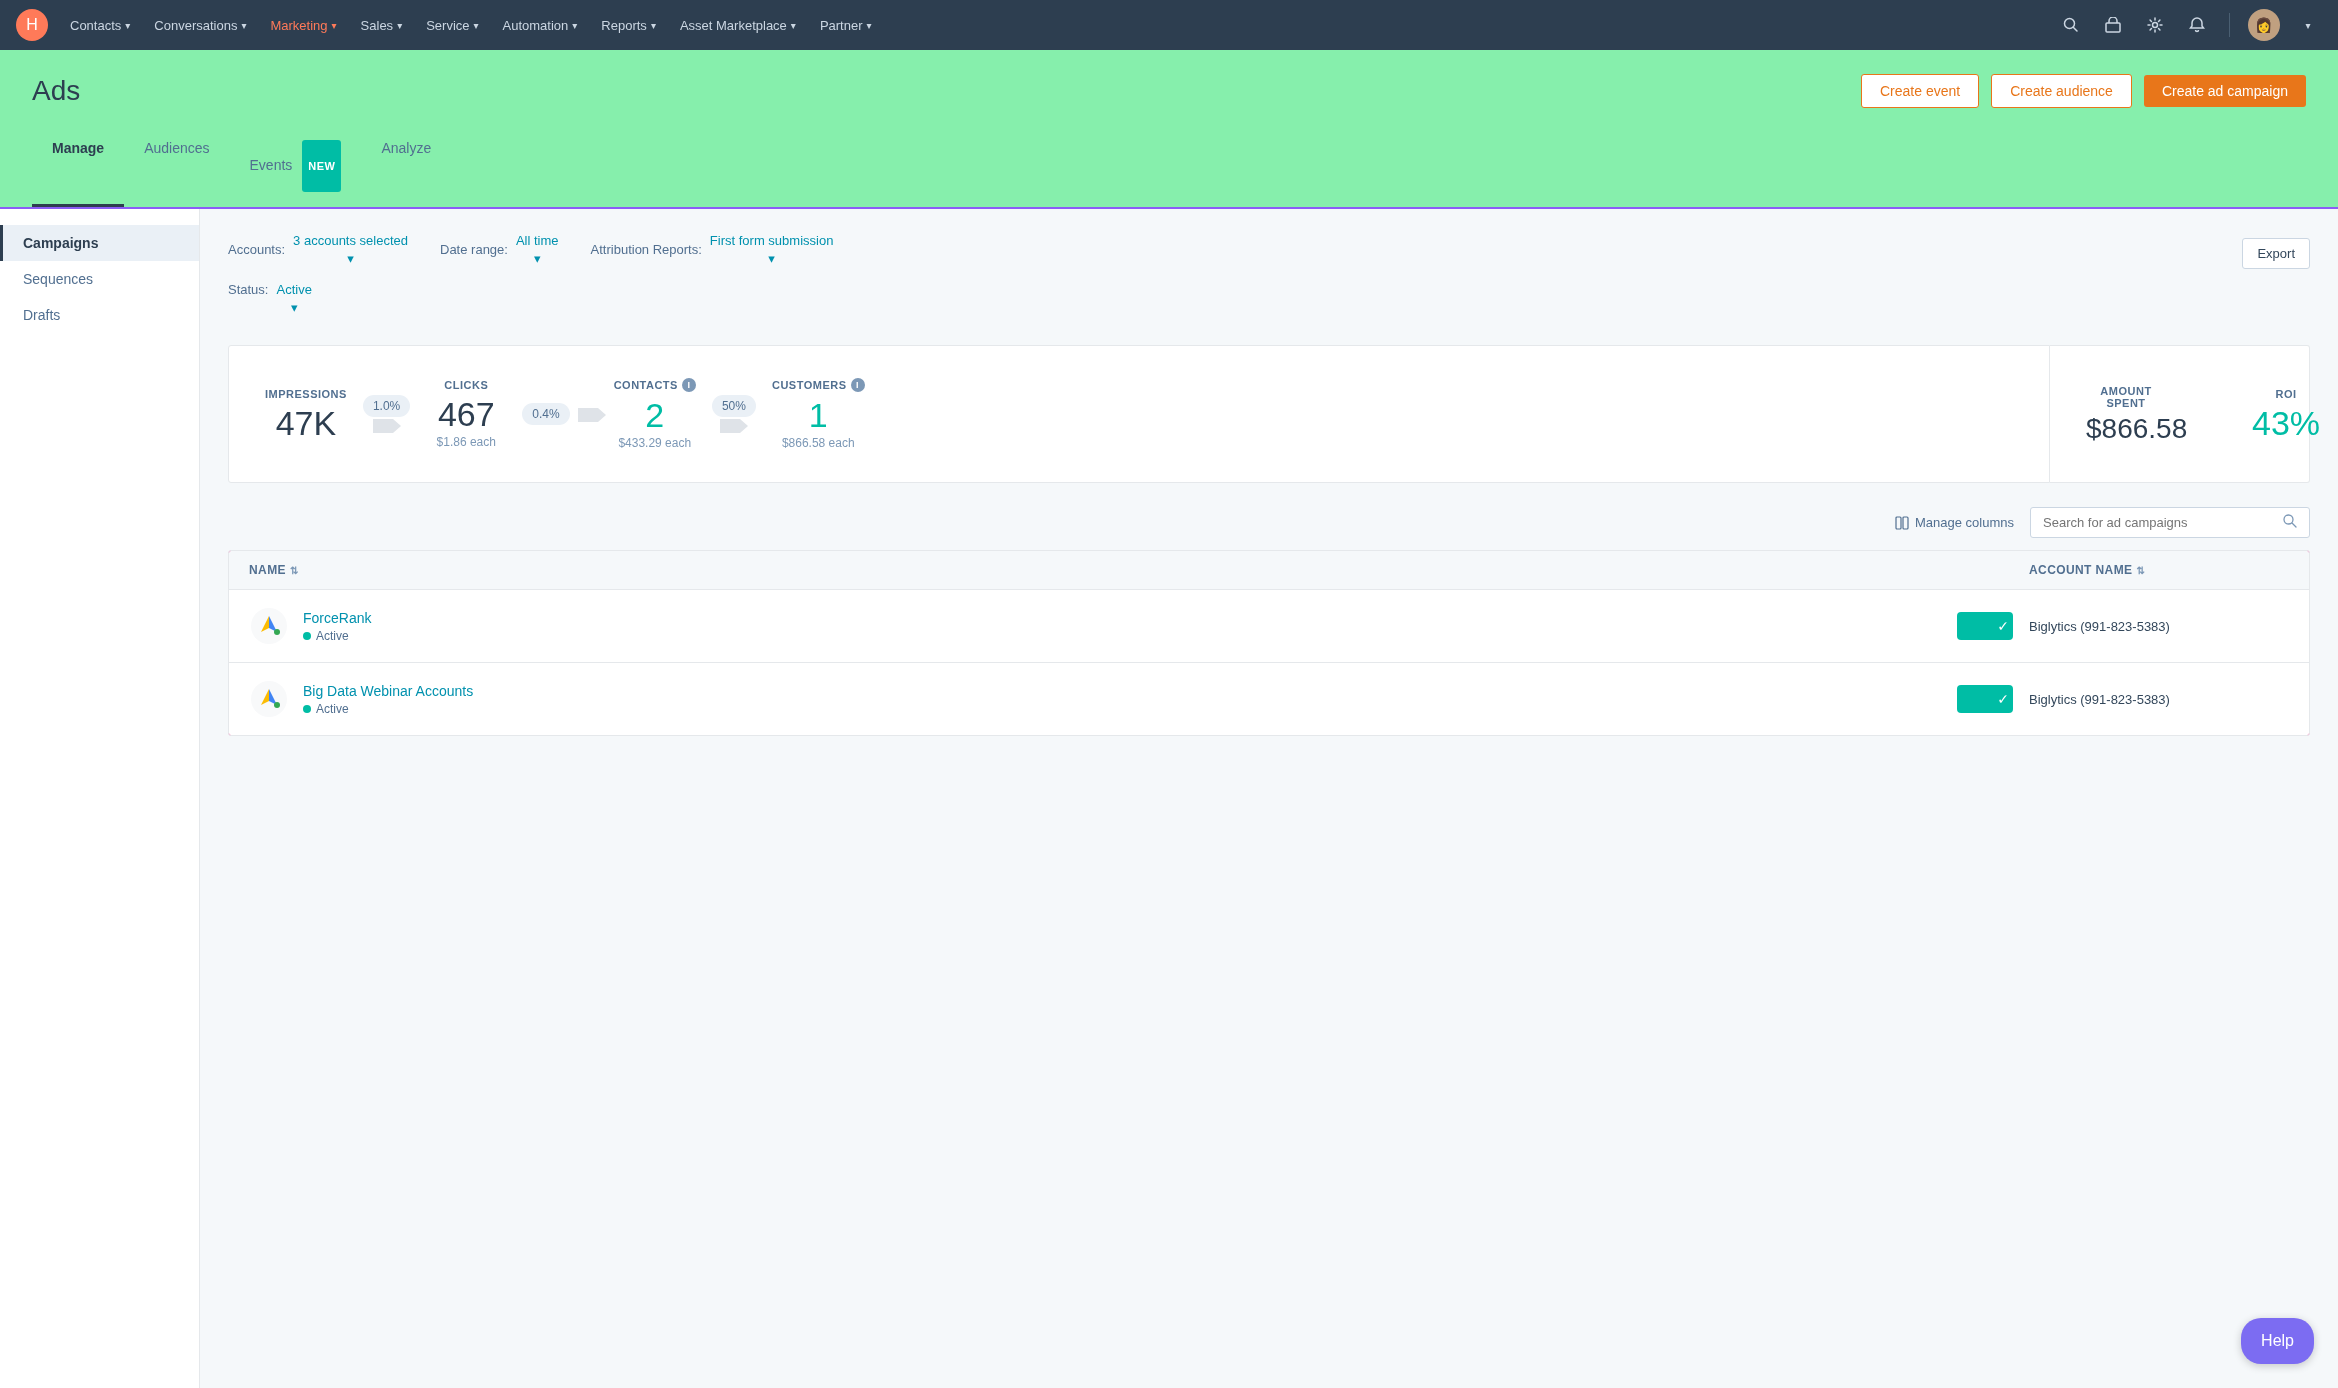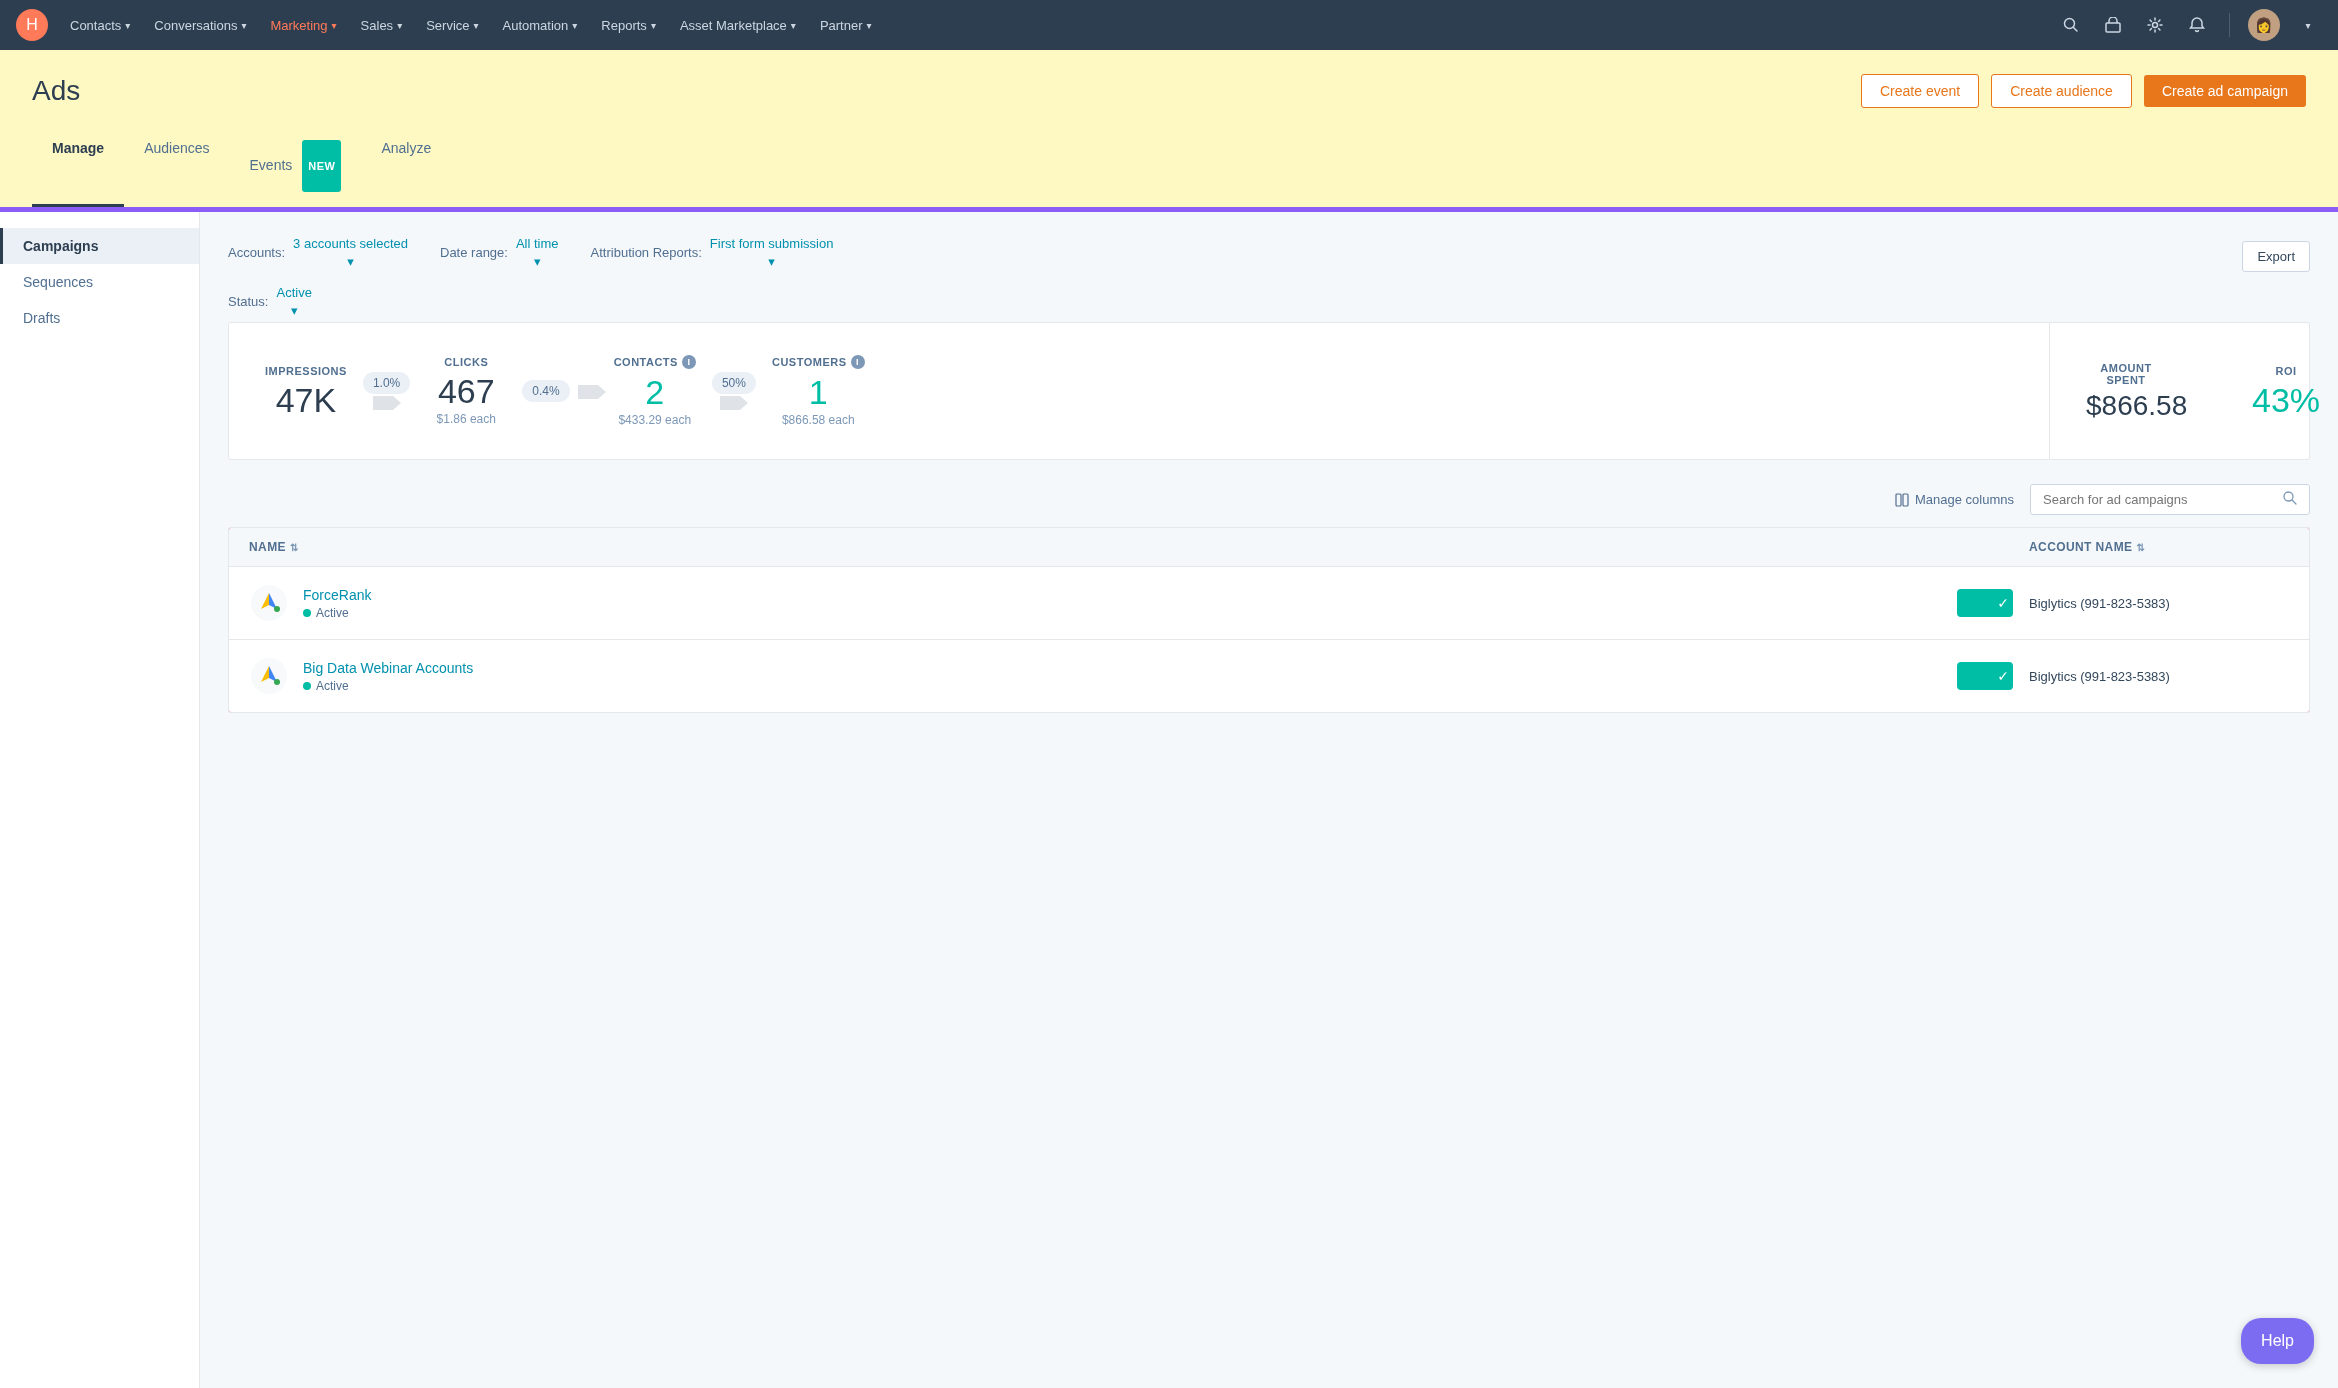--- a/index.html
+++ b/index.html
@@ -52,23 +52,23 @@
 
     
     .page-container {
       display: flex;
       flex-direction: column;
       min-height: calc(100vh - 50px);
     }
 
     
     .page-header {
-      background: #fef9c3;
+      background: #86efac;
       padding: 24px 32px 0 32px;
-      border-bottom: 5px solid #8b5cf6;
+      border-bottom: 2px solid #8b5cf6;
     }
     .page-title-row {
       display: flex;
       align-items: center;
       justify-content: space-between;
       margin-bottom: 20px;
     }
     .page-title {
       font-size: 28px;
       font-weight: 400;
@@ -188,23 +188,23 @@
       flex-direction: column;
     }
     .filter-separator {
       font-size: 13px;
       color: #516f90;
       margin: 0 8px;
     }
 
     .filters-row2 {
       display: flex;
-      align-items: center;
+      align-items: flex-start;
       gap: 8px;
-      margin-bottom: 4px;
+      margin-bottom: 30px;
     }
 
     
     .btn-export {
       border: 1px solid #cbd6e2;
       background: #fff;
       color: #33475b;
       padding: 7px 14px;
       border-radius: 3px;
       font-size: 13px;

